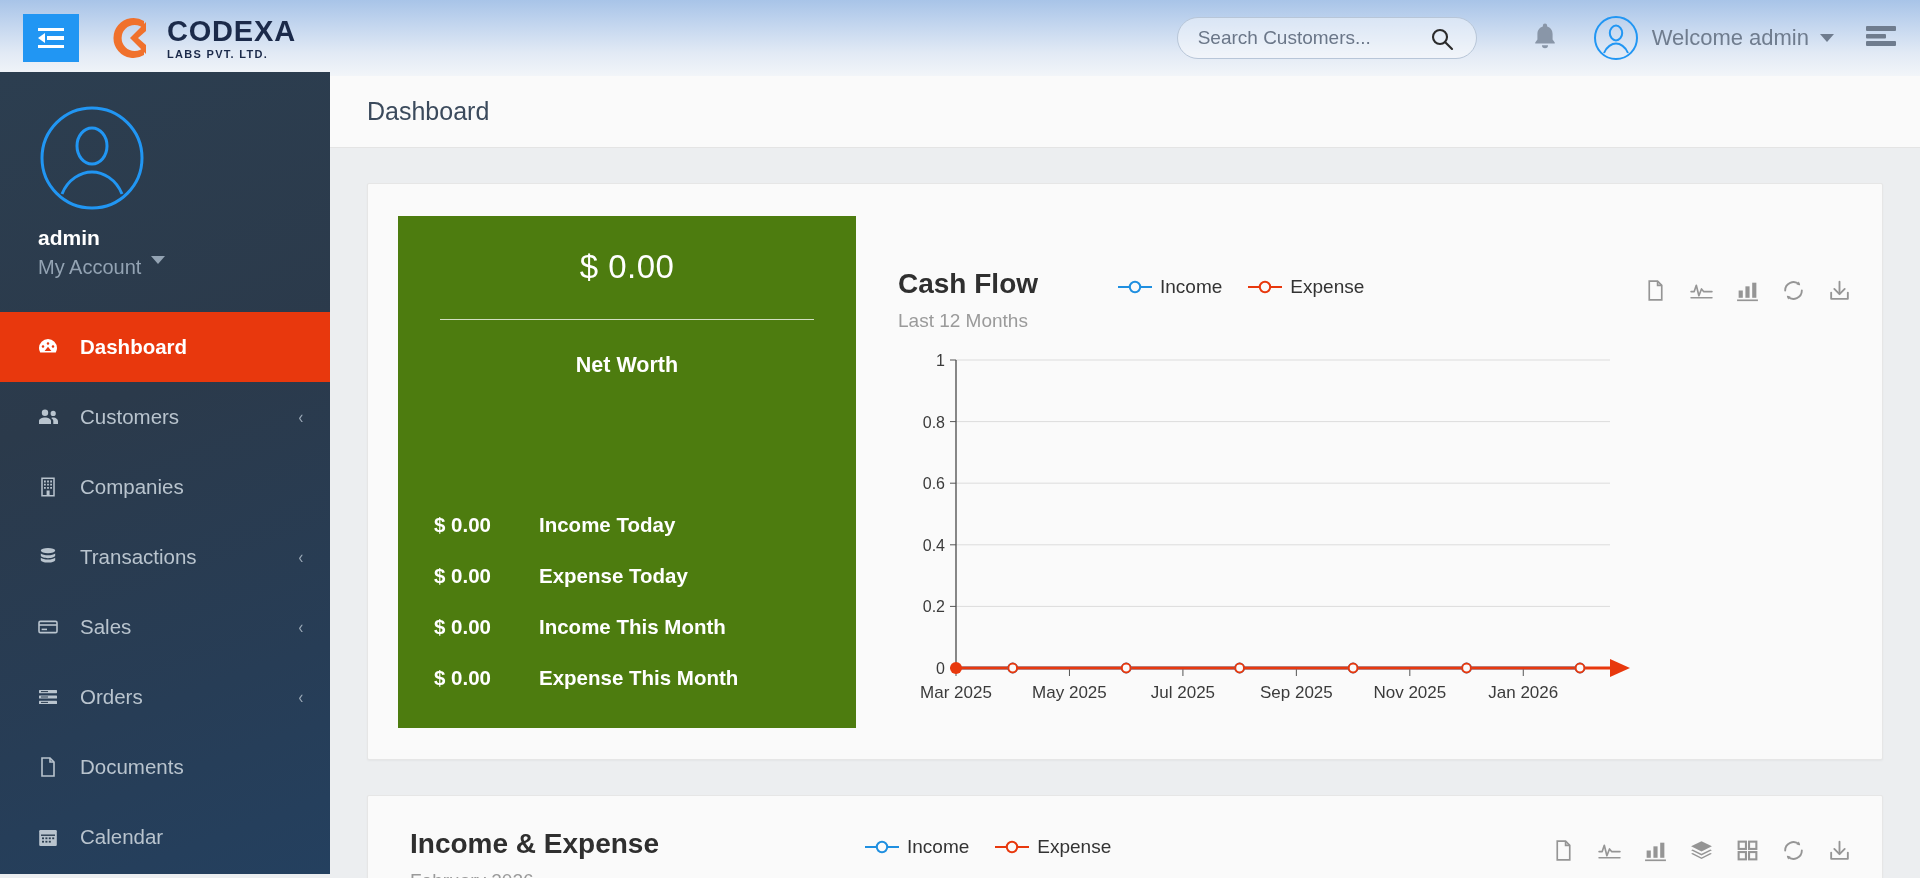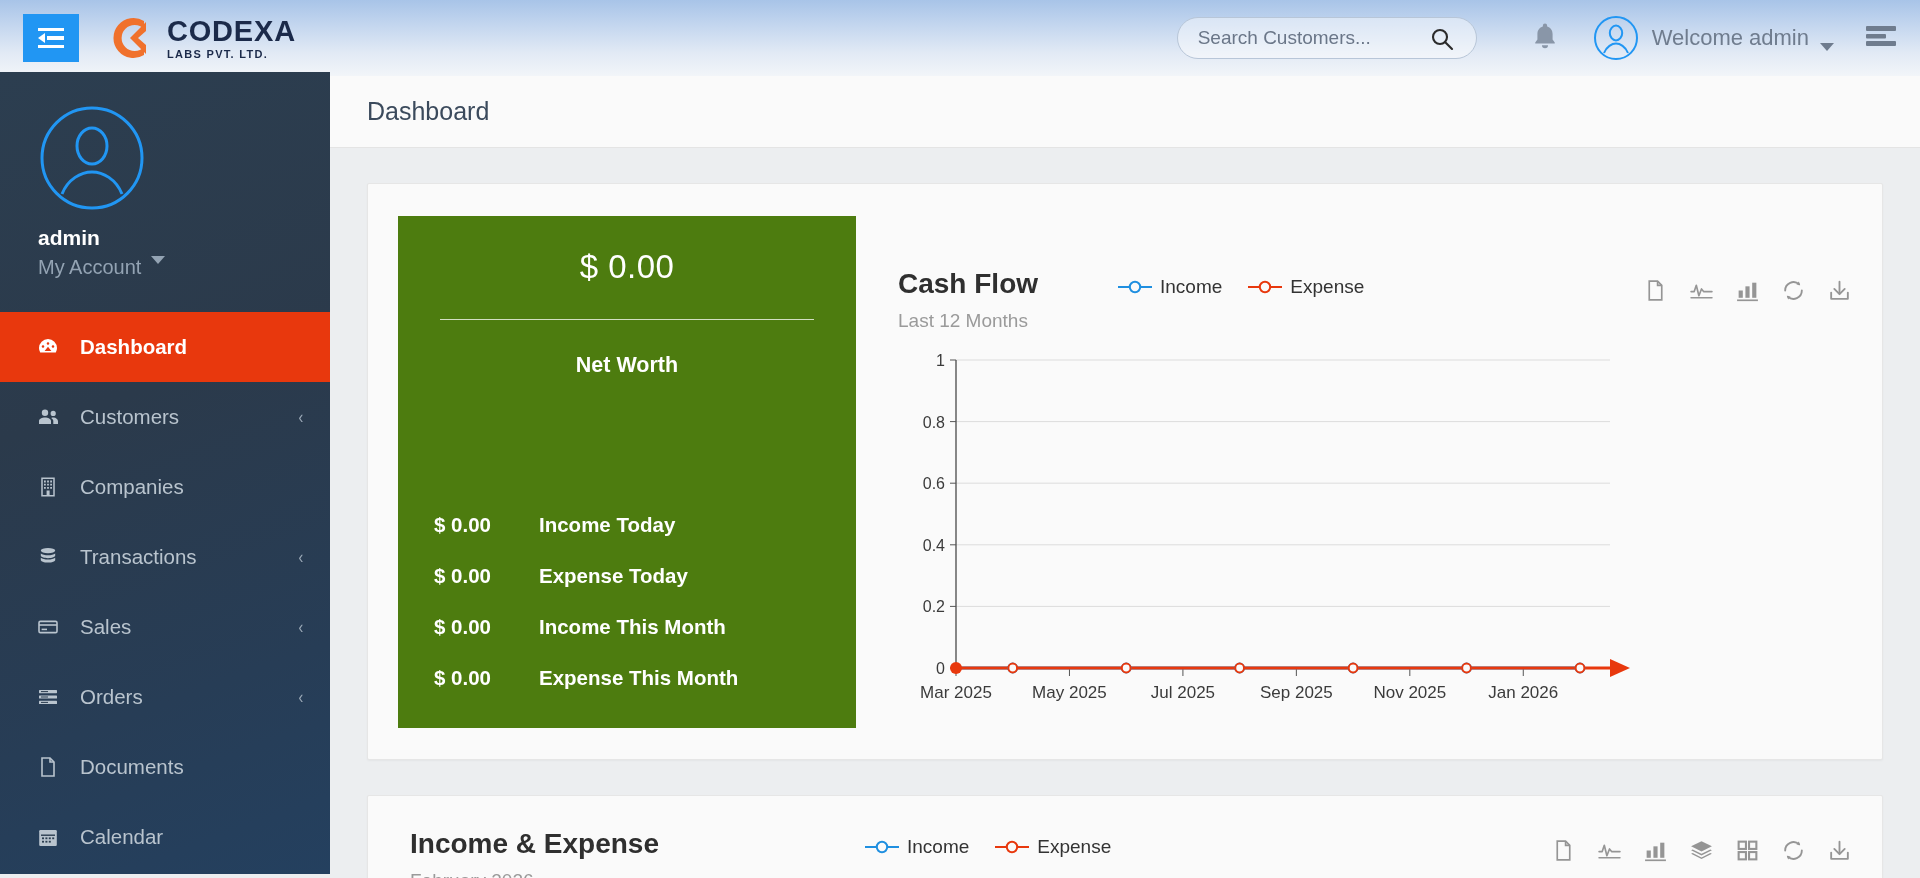--- a/index.html
+++ b/index.html
@@ -58,21 +58,21 @@
   .search-input {
     border: none; outline: none; background: transparent;
     font-family: "Liberation Sans", sans-serif;
     font-size: 19px; color: #5a6678; padding-left: 20px; width: 228px;
   }
   .search-input::placeholder { color: #6a7688; }
   .search-icon { position: absolute; right: 22px; top: 9px; }
   .bell-btn { width: 44px; display: flex; justify-content: center; margin-right: 26px; cursor: pointer; }
   .avatar-hdr { width: 46px; height: 46px; margin-right: 13px; cursor: pointer; }
   .welcome {
-    font-size: 22px; color: #6f7c8e; display: flex; align-items: flex-end; cursor: pointer;
+    font-size: 22px; color: #6f7c8e; display: flex; align-items: center; cursor: pointer;
   }
   .caret-dn {
     display: inline-block; margin-left: 11px;
     width: 0; height: 0; border-left: 7px solid transparent;
     border-right: 7px solid transparent; border-top: 8px solid #6f7c8e;
   }
   .grid-btn { margin-left: 32px; cursor: pointer; }
 
   
   .sidebar {

